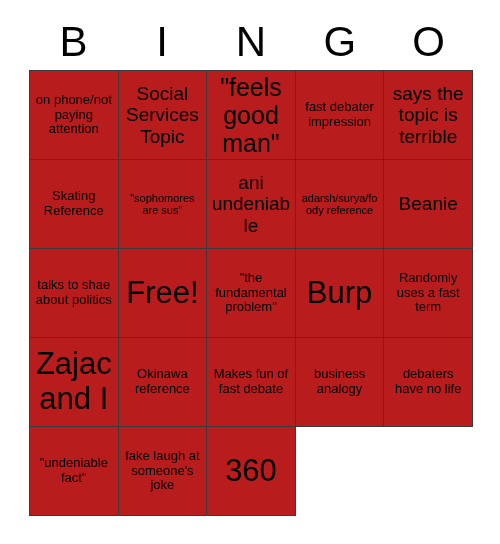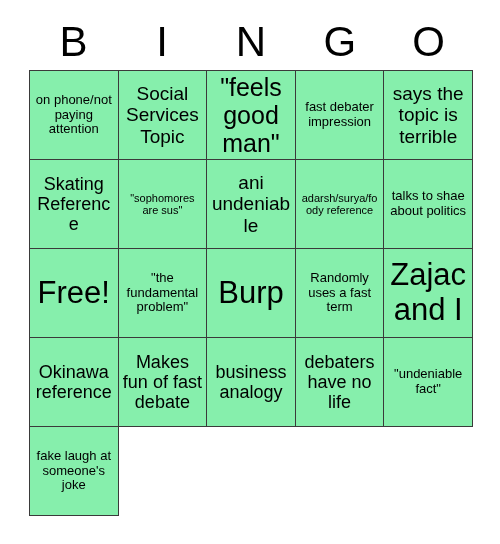--- a/index.html
+++ b/index.html
@@ -60,34 +60,34 @@
   }
   .bingo-cell {
     border-right: 1px solid #3a3a3a;
     border-bottom: 1px solid #3a3a3a;
     box-sizing: border-box;
     display: flex;
     align-items: center;
     justify-content: center;
     text-align: center;
     padding: 2px 3px;
-    background: #86efac;
+    background: #b91c1c;
     overflow: hidden;
   }
   .cell-text {
     display: block;
     width: 100%;
     line-height: 1.12;
     word-wrap: break-word;
     hyphens: none;
   }
   
   .fs-xs  { font-size: 11px; }
   .fs-s   { font-size: 13px; }
-  .fs-m   { font-size: 18px; }
+  .fs-m   { font-size: 13px; }
   .fs-l   { font-size: 19px; }
   .fs-xl  { font-size: 25px; }
   .fs-xxl { font-size: 31px; }
 </style>
 </head>
 <body>
 
 <div id="bingo-card">
 
   <div id="bingo-header">
@@ -120,20 +120,23 @@
       <div class="bingo-cell">
         <span class="cell-text fs-xs">"sophomores are sus"</span>
       </div>
       <div class="bingo-cell">
         <span class="cell-text fs-l">ani undeniable</span>
       </div>
       <div class="bingo-cell">
         <span class="cell-text fs-xs">adarsh/surya/foody reference</span>
       </div>
       <div class="bingo-cell">
+        <span class="cell-text fs-l">Beanie</span>
+      </div>
+      <div class="bingo-cell">
         <span class="cell-text fs-s">talks to shae about politics</span>
       </div>
       <div class="bingo-cell">
         <span class="cell-text fs-xxl">Free!</span>
       </div>
       <div class="bingo-cell">
         <span class="cell-text fs-s">"the fundamental problem"</span>
       </div>
       <div class="bingo-cell">
         <span class="cell-text fs-xxl">Burp</span>
@@ -155,15 +158,18 @@
       </div>
       <div class="bingo-cell">
         <span class="cell-text fs-m">debaters have no life</span>
       </div>
       <div class="bingo-cell">
         <span class="cell-text fs-s">"undeniable fact"</span>
       </div>
       <div class="bingo-cell">
         <span class="cell-text fs-s">fake laugh at someone's joke</span>
       </div>
+      <div class="bingo-cell">
+        <span class="cell-text fs-xxl">360</span>
+      </div>
     </div>
 
 </div>
 
 </body></html>

